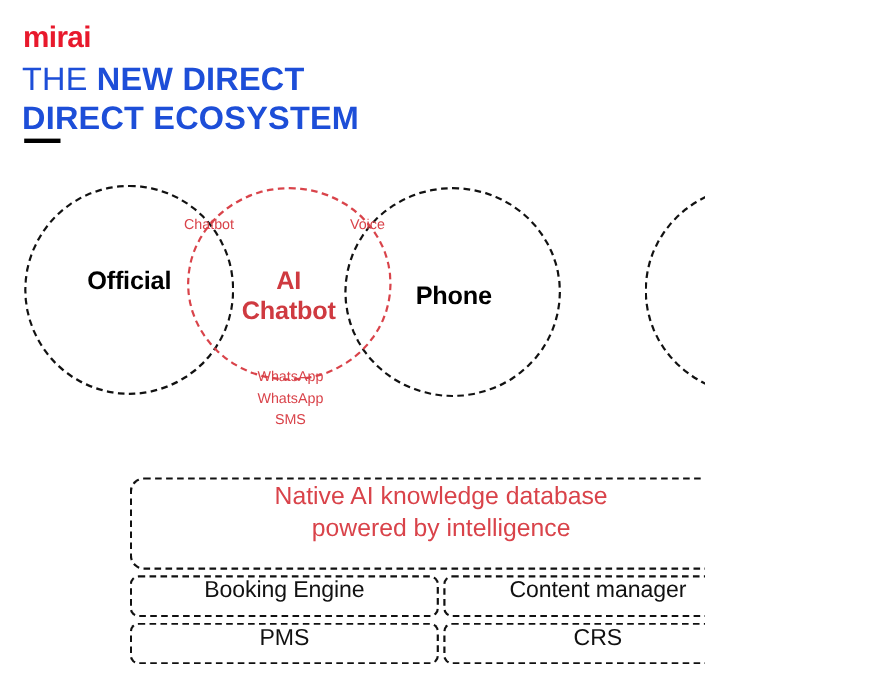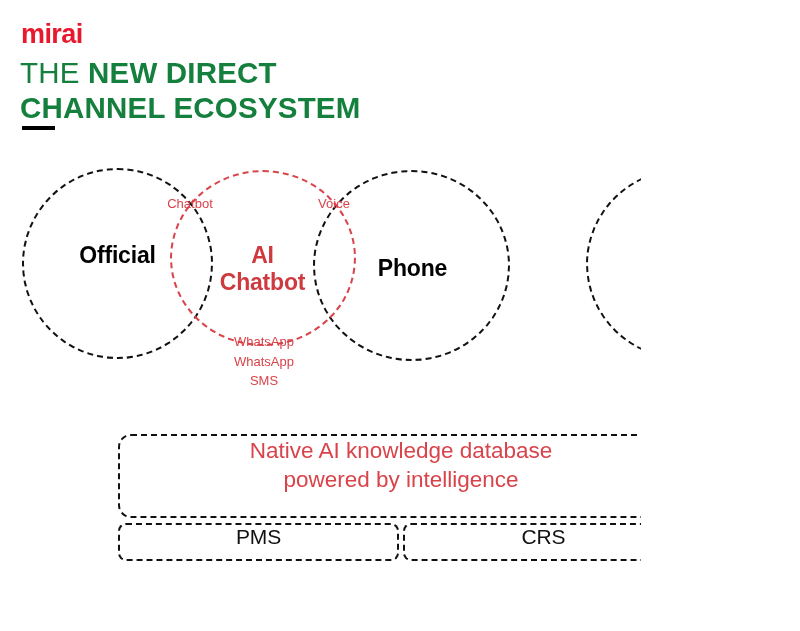--- a/index.html
+++ b/index.html
@@ -31,21 +31,21 @@
     line-height: 1;
   }
   .headline {
     position: absolute;
     left: 20px;
     top: 56px;
     width: 520px;
     font-size: 29.5px;
     line-height: 1.17;
     letter-spacing: 0.2px;
-    color: #15803d;
+    color: #1d4ed8;
     font-weight: 800;
   }
   .headline .light {
     font-weight: 400;
   }
   .rule {
     position: absolute;
     left: 22px;
     top: 126px;
     width: 33px;
@@ -173,21 +173,21 @@
 </style>
 </head>
 <body>
 
 <div id="canvas">
 
   <div class="brand-logo">mirai</div>
 
   <div class="headline">
     <span class="light">THE </span><span>NEW DIRECT</span><br>
-    <span>CHANNEL ECOSYSTEM</span>
+    <span>DIRECT ECOSYSTEM</span>
   </div>
 
   <div class="rule"></div>
 
   <div class="venn">
 
     <div class="shape black circle-website"></div>
     <div class="shape red ellipse-agents"></div>
     <div class="shape black circle-phone"></div>
     <div class="shape black circle-app"></div>
@@ -216,20 +216,24 @@
 
   <div class="stack">
 
     <div class="box box-wide">
       <div>
         <span>Native AI knowledge database</span><br>
         <span>powered by intelligence</span>
       </div>
     </div>
 
+    <div class="row">
+      <div class="box box-half">Booking Engine</div>
+      <div class="box box-half right">Content manager</div>
+    </div>
 
     <div class="row">
       <div class="box box-half">PMS</div>
       <div class="box box-half right">CRS</div>
     </div>
   </div>
 
 </div>
 
 </body></html>

